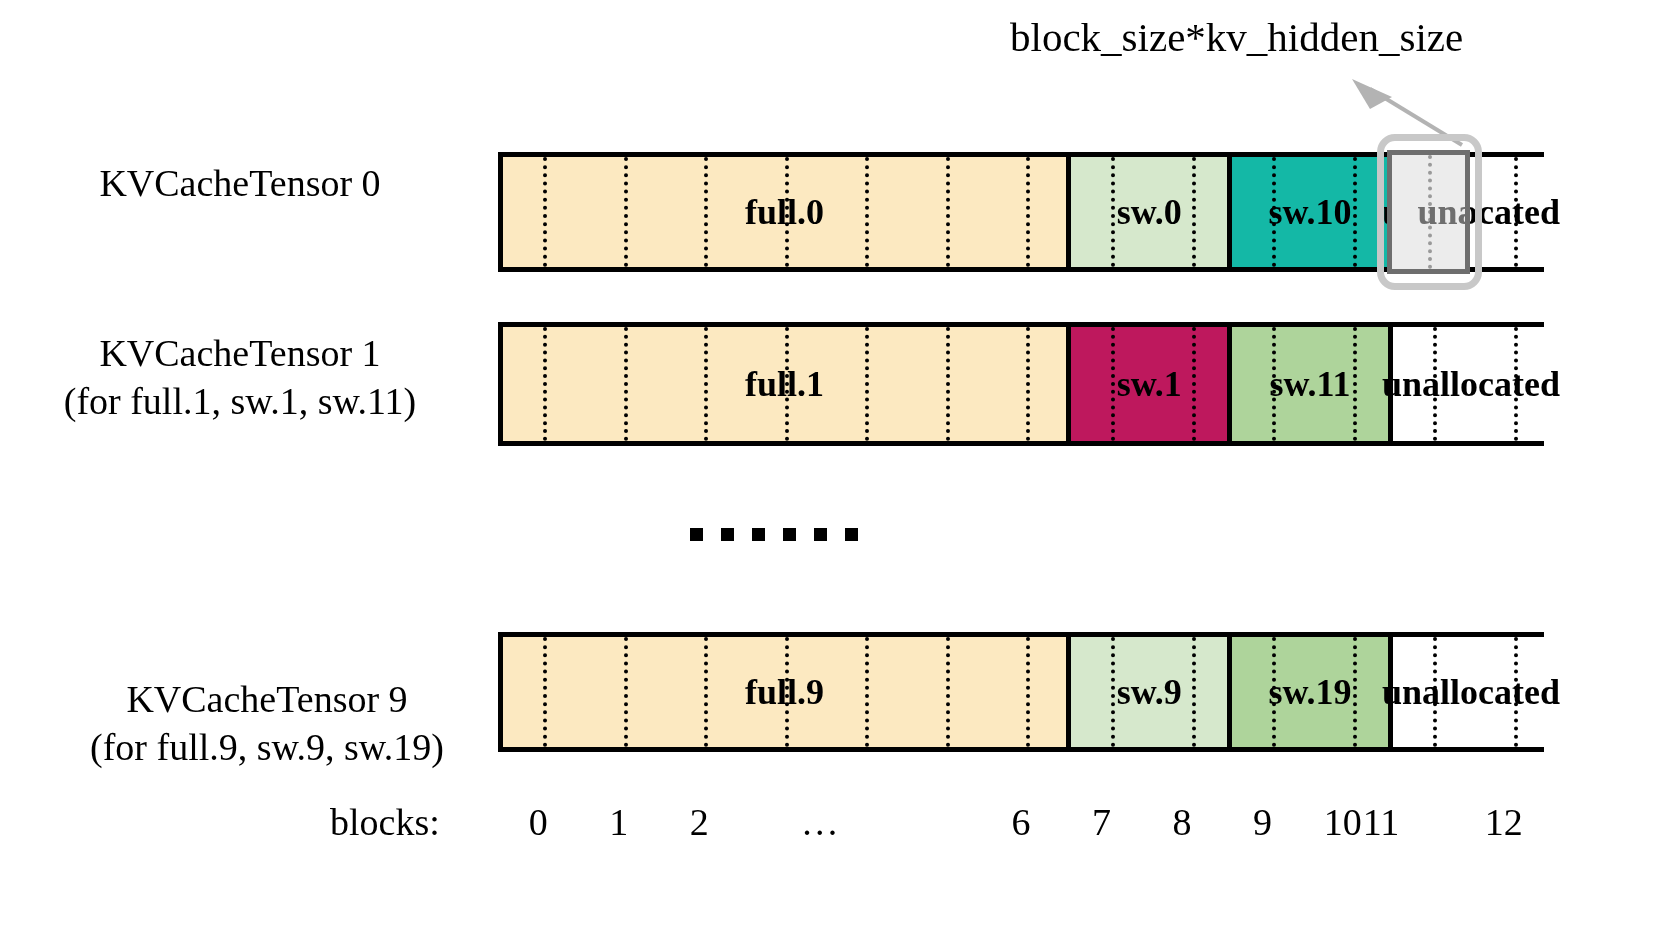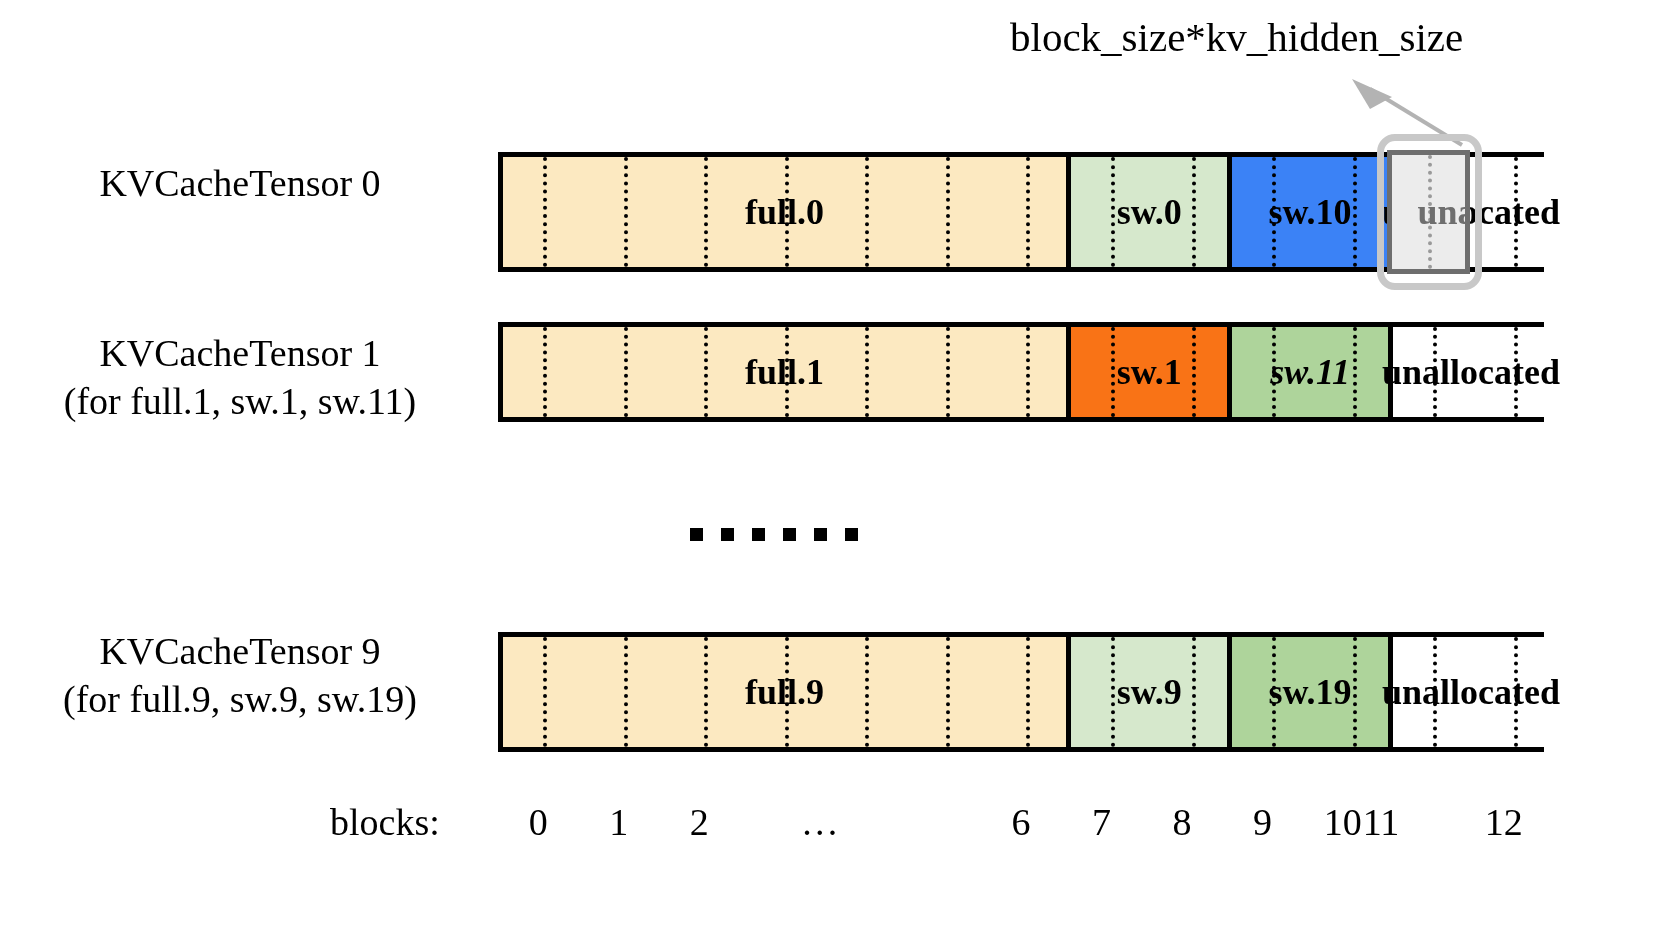--- a/index.html
+++ b/index.html
@@ -215,67 +215,67 @@
             <div class="divider" style="left: 362.077px;"></div>
             <div class="divider" style="left: 442.538px;"></div>
             <div class="divider" style="left: 523px;"></div>
             <div class="seg-label">full.0</div>
           </div>
           <div class="seg" style="background: rgb(214, 232, 204); width: 160.923px; flex: 0 0 160.923px;">
             <div class="divider" style="left: 40.2308px;"></div>
             <div class="divider" style="left: 120.692px;"></div>
             <div class="seg-label">sw.0</div>
           </div>
-          <div class="seg" style="background: #3b82f6; width: 160.923px; flex: 0 0 160.923px;">
+          <div class="seg" style="background: #14b8a6; width: 160.923px; flex: 0 0 160.923px;">
             <div class="divider" style="left: 40.2308px;"></div>
             <div class="divider" style="left: 120.692px;"></div>
             <div class="seg-label">sw.10</div>
           </div>
           <div class="seg" style="background: rgb(255, 255, 255); width: 160.923px; flex: 0 0 160.923px;">
             <div class="divider" style="left: 40.2308px;"></div>
             <div class="divider" style="left: 120.692px;"></div>
             <div class="seg-label wrap">unallocated</div>
           </div>
         </div>
       </div>
       <div class="row" style="top: 0px;">
         <div class="row-label" style="top: 330px;">
           <span class="l1">KVCacheTensor 1</span>
           <span class="l2">(for full.1, sw.1, sw.11)</span>
         </div>
-        <div class="bar" style="top: 322px; height: 100px;">
+        <div class="bar" style="top: 322px; height: 124px;">
           <div class="seg" style="background: rgb(252, 233, 193); width: 563.231px; flex: 0 0 563.231px;">
             <div class="divider" style="left: 40.2308px;"></div>
             <div class="divider" style="left: 120.692px;"></div>
             <div class="divider" style="left: 201.154px;"></div>
             <div class="divider" style="left: 281.615px;"></div>
             <div class="divider" style="left: 362.077px;"></div>
             <div class="divider" style="left: 442.538px;"></div>
             <div class="divider" style="left: 523px;"></div>
             <div class="seg-label">full.1</div>
           </div>
-          <div class="seg" style="background: #f97316; width: 160.923px; flex: 0 0 160.923px;">
+          <div class="seg" style="background: #be185d; width: 160.923px; flex: 0 0 160.923px;">
             <div class="divider" style="left: 40.2308px;"></div>
             <div class="divider" style="left: 120.692px;"></div>
             <div class="seg-label">sw.1</div>
           </div>
-          <div class="seg" style="background: rgb(174, 212, 155); width: 160.923px; flex: 0 0 160.923px; font-style: italic;">
+          <div class="seg" style="background: rgb(174, 212, 155); width: 160.923px; flex: 0 0 160.923px;">
             <div class="divider" style="left: 40.2308px;"></div>
             <div class="divider" style="left: 120.692px;"></div>
             <div class="seg-label">sw.11</div>
           </div>
           <div class="seg" style="background: rgb(255, 255, 255); width: 160.923px; flex: 0 0 160.923px;">
             <div class="divider" style="left: 40.2308px;"></div>
             <div class="divider" style="left: 120.692px;"></div>
             <div class="seg-label wrap">unallocated</div>
           </div>
         </div>
       </div>
       <div class="row" style="top: 0px;">
-        <div class="row-label" style="top: 628px;">
+        <div class="row-label" style="top: 676px; padding-left: 27px;">
           <span class="l1">KVCacheTensor 9</span>
           <span class="l2">(for full.9, sw.9, sw.19)</span>
         </div>
         <div class="bar" style="top: 632px; height: 120px;">
           <div class="seg" style="background: rgb(252, 233, 193); width: 563.231px; flex: 0 0 563.231px;">
             <div class="divider" style="left: 40.2308px;"></div>
             <div class="divider" style="left: 120.692px;"></div>
             <div class="divider" style="left: 201.154px;"></div>
             <div class="divider" style="left: 281.615px;"></div>
             <div class="divider" style="left: 362.077px;"></div>

